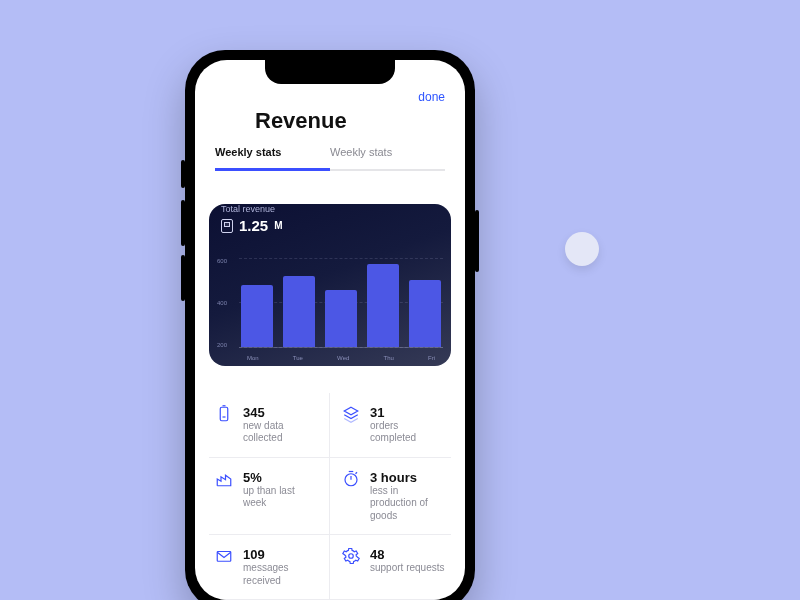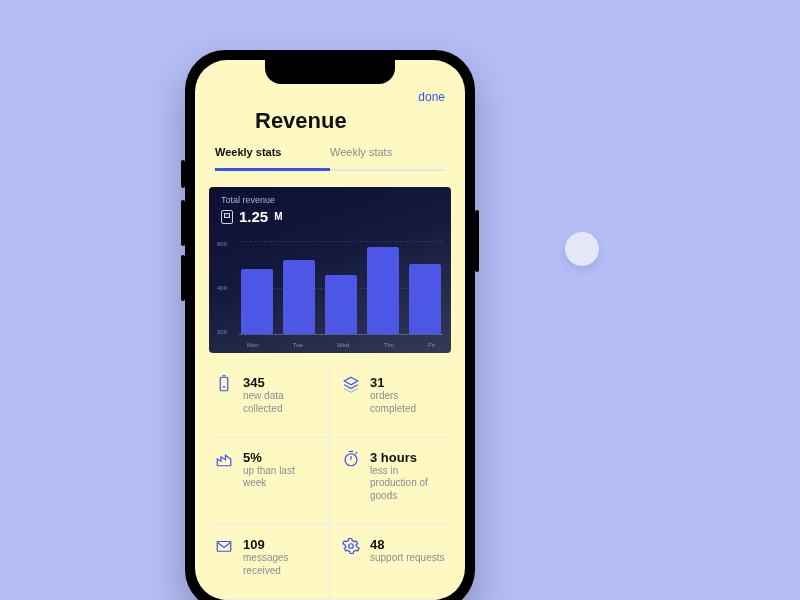--- a/index.html
+++ b/index.html
@@ -42,26 +42,27 @@
   
   .side-btn { position:absolute; background:#000; border-radius:2px; }
   .sb-left1 { left:-4px; top:110px; width:4px; height:28px; }
   .sb-left2 { left:-4px; top:150px; width:4px; height:46px; }
   .sb-left3 { left:-4px; top:205px; width:4px; height:46px; }
   .sb-right { right:-4px; top:160px; width:4px; height:62px; }
 
   .screen {
     width: 100%;
     height: 100%;
-    background: #fef9c3;
+    background: #ffffff;
     border-radius: 32px;
     overflow: hidden;
     position: relative;
     display: flex;
     flex-direction: column;
+    gap: 17px;
   }
   .notch {
     position: absolute;
     top: 0; left: 50%; transform: translateX(-50%);
     width: 130px; height: 24px;
     background: #000;
     border-bottom-left-radius: 16px;
     border-bottom-right-radius: 16px;
     z-index: 5;
   }
@@ -100,22 +101,22 @@
   .tab.active {
     color: #111;
     font-weight: 700;
     border-bottom: 3px solid #3b4fff;
   }
 
   
   .chart-card {
     margin: 8px 14px 10px 14px;
     background: linear-gradient(160deg,#0c1033 0%, #141a3d 45%, #353a56 100%);
-    border-radius: 4px;
-    padding: 8px 12px 6px 12px;
+    border-radius: 16px;
+    padding: 0 12px 6px 12px;
     height: 166px;
     position: relative;
     color: #c9cbe3;
   }
   .rev-label { font-size: 9px; color:#aeb2d8; }
   .rev-value-row { display:flex; align-items:center; gap:6px; margin-top:3px; }
   .rev-value { font-size: 15px; font-weight:700; color:#fff; }
   .rev-unit { font-size: 10px; font-weight:700; color:#fff; }
   .calc-icon {
     width:12px; height:14px; border:1px solid #cfd2ee; border-radius:2px;

